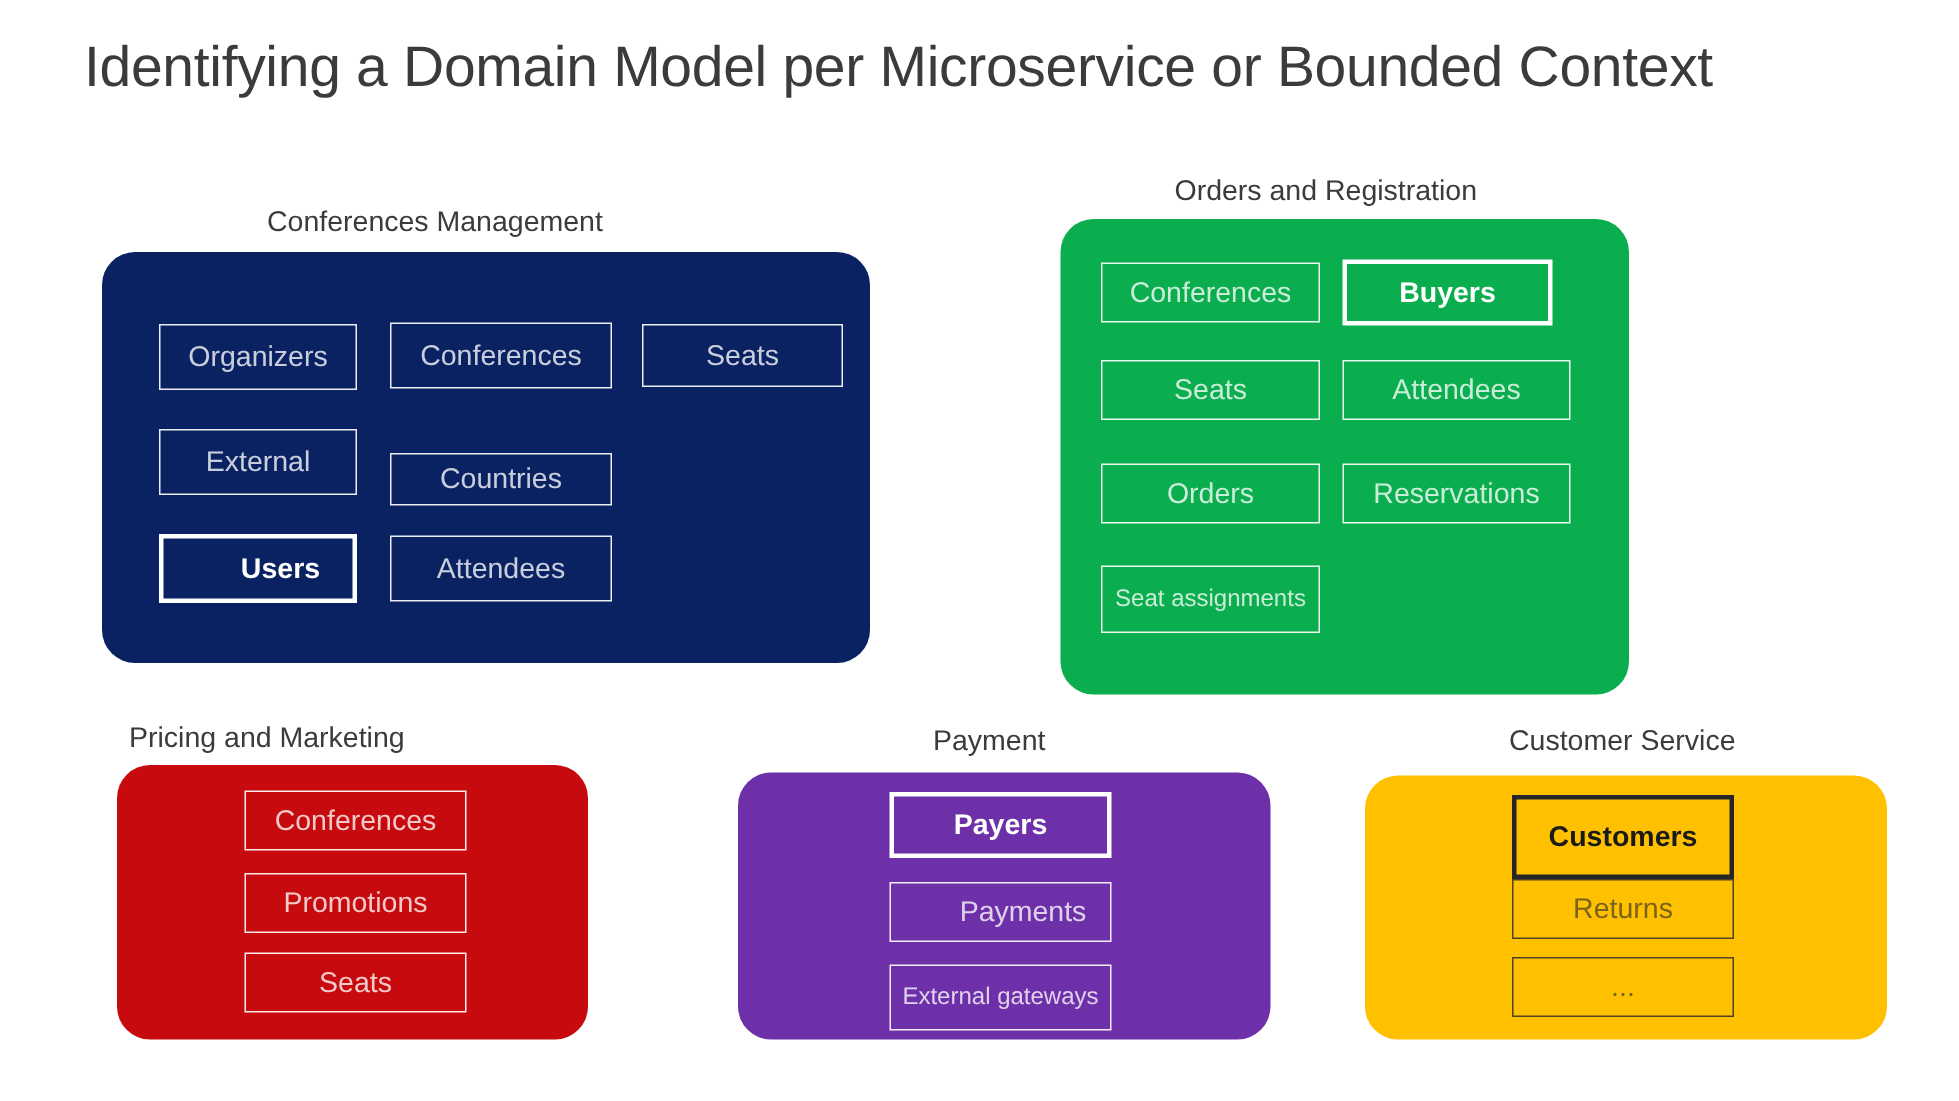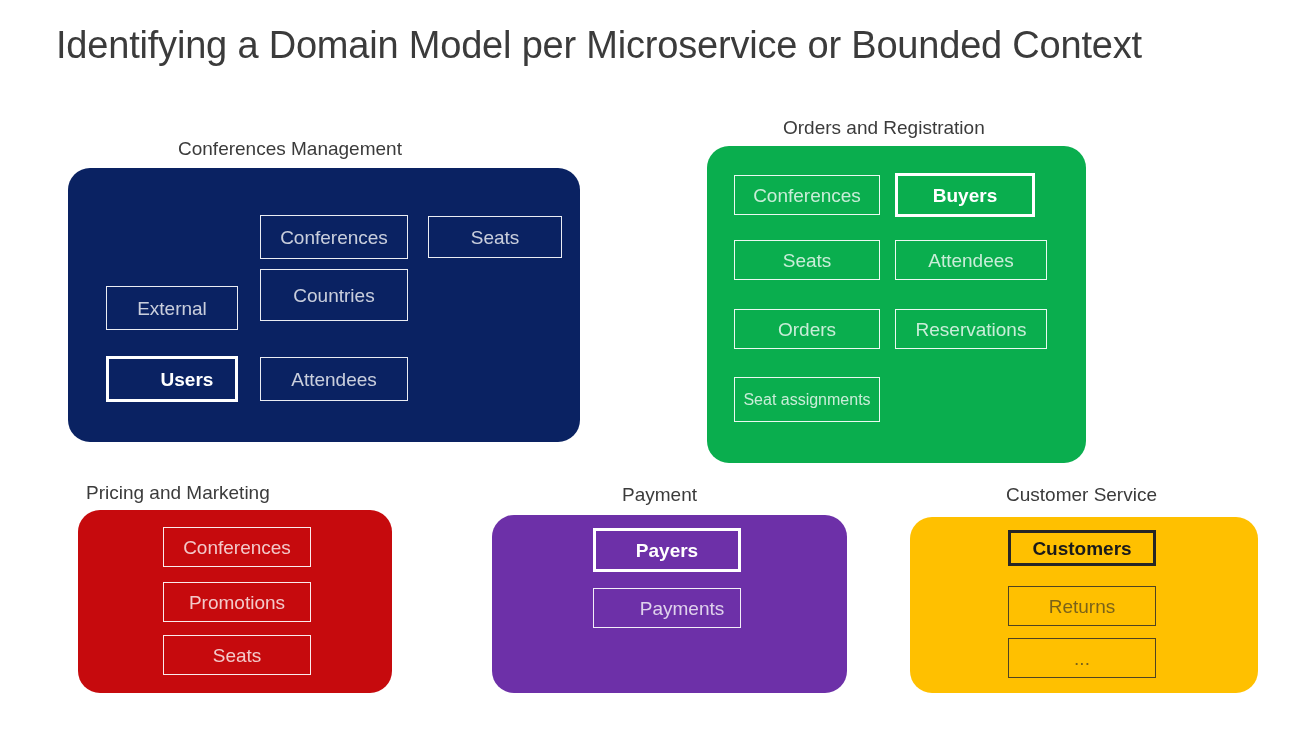--- a/index.html
+++ b/index.html
@@ -94,25 +94,26 @@
 <body>
 
 <div id="canvas">
 
   <div class="slide-title">Identifying a Domain Model per Microservice or Bounded Context</div>
 
   <div class="ctx">
     <div class="ctx-caption" style="left:178px; top:137px;">Conferences Management</div>
     <div class="panel" style="left:68px; top:168px; width:512px; height:274px; background:#0A2262;">
 
+      <div class="chip light" style="left:38px;  top:48px;  width:132px; height:44px;">Organizers</div>
       <div class="chip light" style="left:192px; top:47px;  width:148px; height:44px;">Conferences</div>
       <div class="chip light" style="left:360px; top:48px;  width:134px; height:42px;">Seats</div>
 
       <div class="chip light" style="left:38px;  top:118px; width:132px; height:44px;">External</div>
-      <div class="chip light" style="left:192px; top:101px; width:148px; height:52px;">Countries</div>
+      <div class="chip light" style="left:192px; top:134px; width:148px; height:35px;">Countries</div>
 
       <div class="chip root" style="left:38px;  top:188px; width:132px; height:46px;padding-left:36px;">Users</div>
       <div class="chip light" style="left:192px; top:189px; width:148px; height:44px;">Attendees</div>
     </div>
   </div>
 
   <div class="ctx">
     <div class="ctx-caption" style="left:783px; top:116px;">Orders and Registration</div>
     <div class="panel" style="left:707px; top:146px; width:379px; height:317px; background:#0AAE4E;">
 
@@ -138,26 +139,27 @@
       <div class="chip light" style="left:85px; top:125px; width:148px; height:40px;">Seats</div>
     </div>
   </div>
 
   <div class="ctx">
     <div class="ctx-caption" style="left:622px; top:483px;">Payment</div>
     <div class="panel" style="left:492px; top:515px; width:355px; height:178px; background:#6D30A8;">
 
       <div class="chip root" style="left:101px; top:13px;  width:148px; height:44px;">Payers</div>
       <div class="chip light" style="left:101px; top:73px;  width:148px; height:40px;padding-left:36px;">Payments</div>
+      <div class="chip light two-line" style="left:101px; top:128px; width:148px; height:44px;">External gateways</div>
     </div>
   </div>
 
   <div class="ctx">
     <div class="ctx-caption" style="left:1006px; top:483px;">Customer Service</div>
     <div class="panel" style="left:910px; top:517px; width:348px; height:176px; background:#FFC000;">
 
-      <div class="chip root dark" style="left:98px; top:13px;  width:148px; height:36px;">Customers</div>
+      <div class="chip root dark" style="left:98px; top:13px;  width:148px; height:56px;">Customers</div>
       <div class="chip light dark" style="left:98px; top:69px;  width:148px; height:40px;">Returns</div>
       <div class="chip light dark" style="left:98px; top:121px; width:148px; height:40px;">...</div>
     </div>
   </div>
 
 </div>
 
 </body></html>

